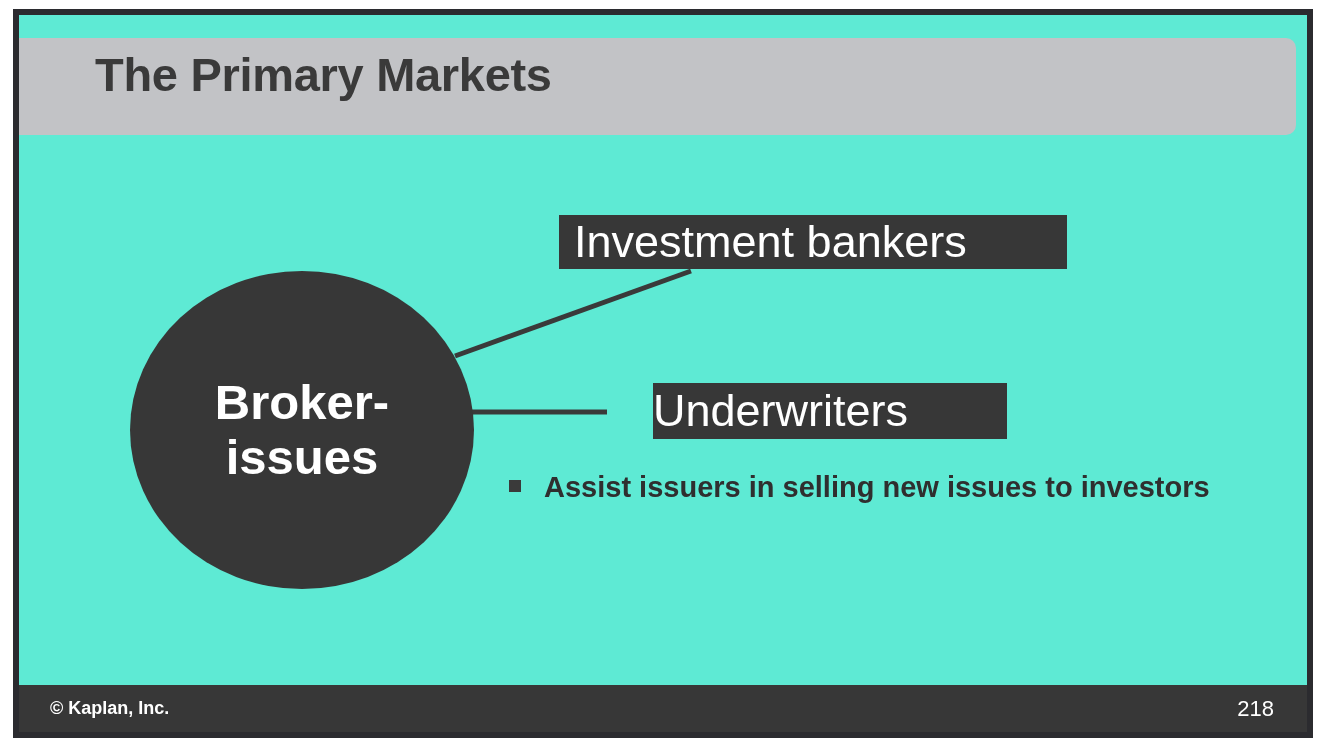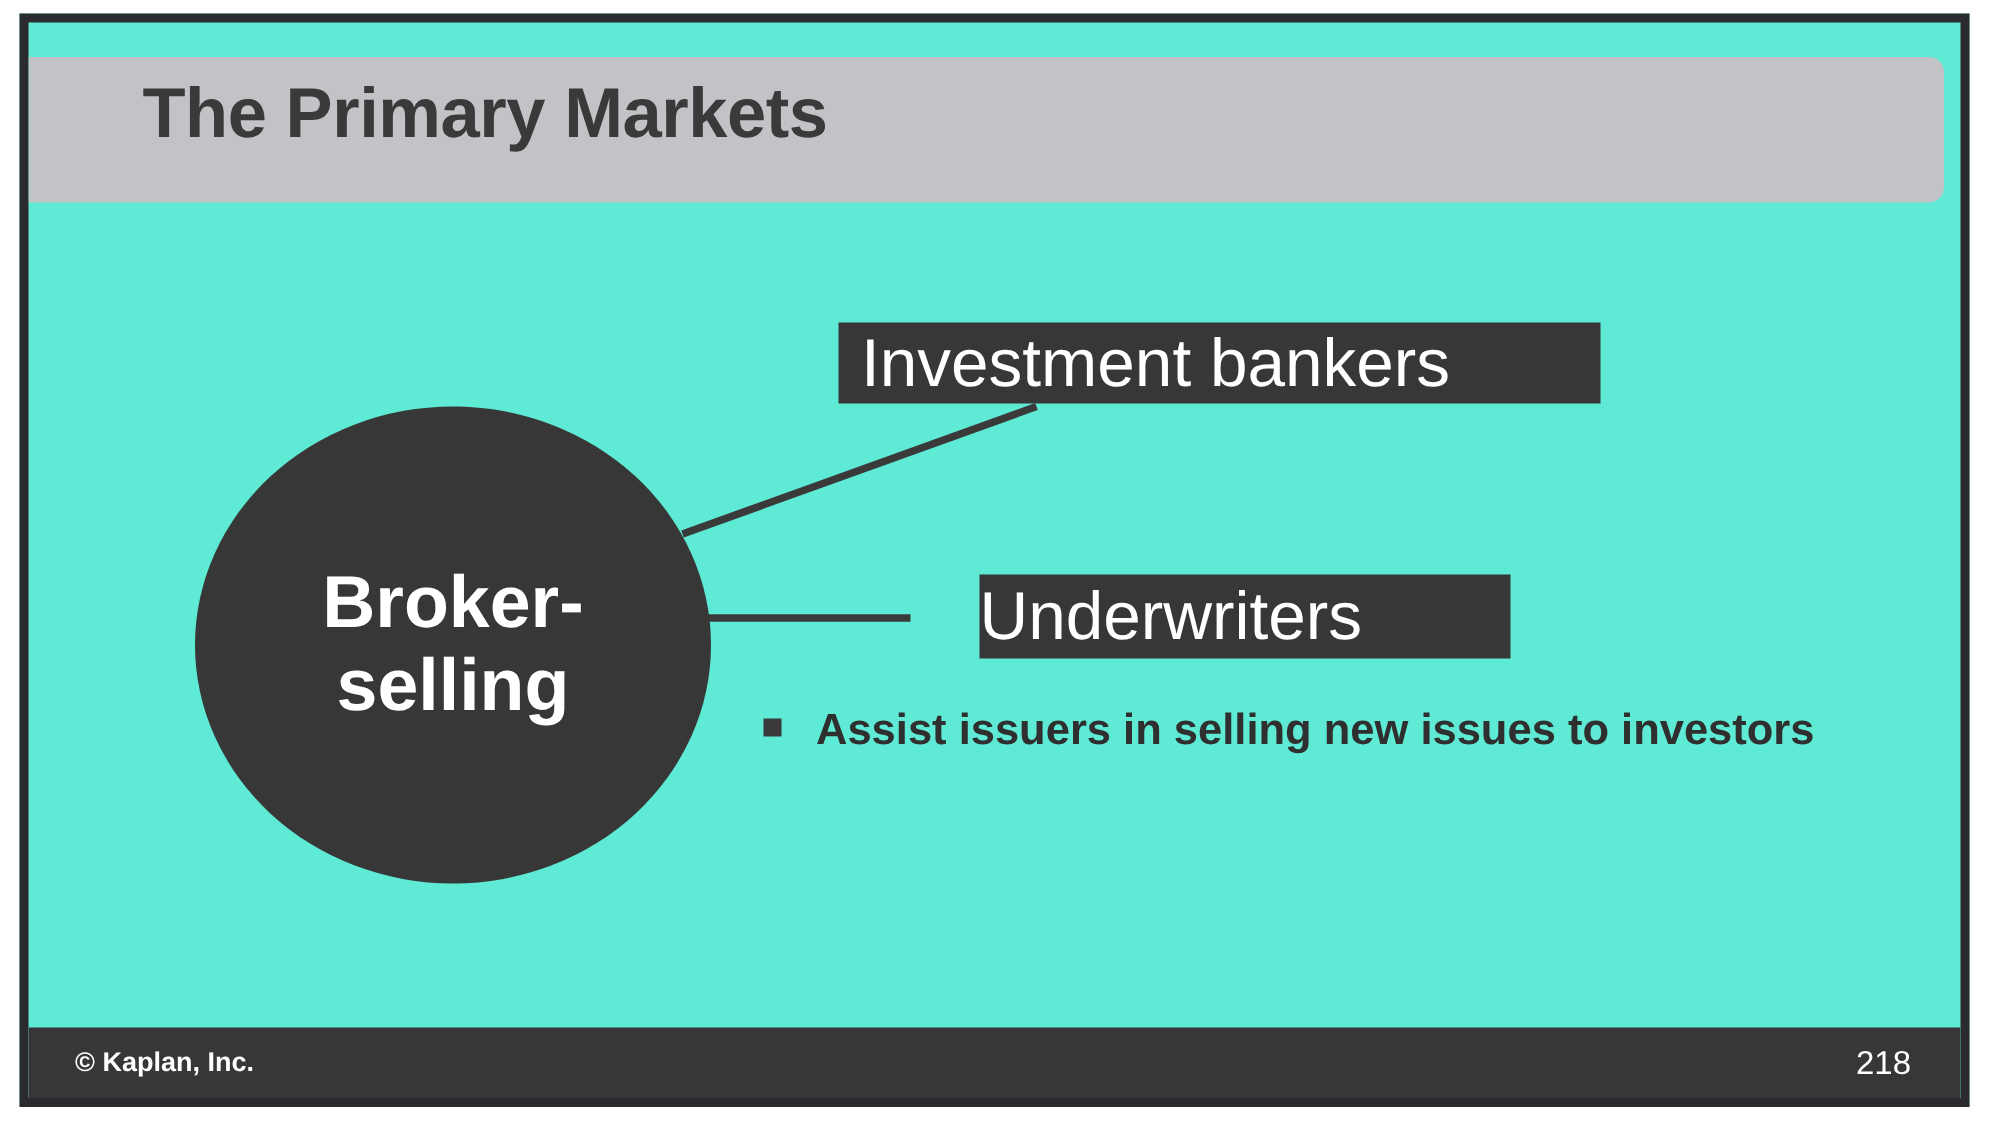--- a/index.html
+++ b/index.html
@@ -194,21 +194,21 @@
       <div class="title-band"></div>
       <div class="title-text">The Primary Markets</div>
 
       <svg class="connector-svg" viewBox="0 0 1288 717" preserveAspectRatio="none">
         <line x1="436" y1="341" x2="672" y2="256" stroke="#3a3a3a" stroke-width="5"></line>
         <line x1="452" y1="397" x2="588" y2="397" stroke="#3a3a3a" stroke-width="5"></line>
       </svg>
 
       <div class="circle">
         <div class="circle-line">Broker-</div>
-        <div class="circle-line">selling</div>
+        <div class="circle-line">issues</div>
       </div>
 
       <div class="label-box label-investment">Investment bankers</div>
 
       <div class="label-box label-underwriters">Underwriters</div>
 
       <div class="bullet-list">
         <div class="bullet-row">
           <span class="bullet-marker"></span>
           <span class="bullet-text">Assist issuers in selling new issues to investors</span>

